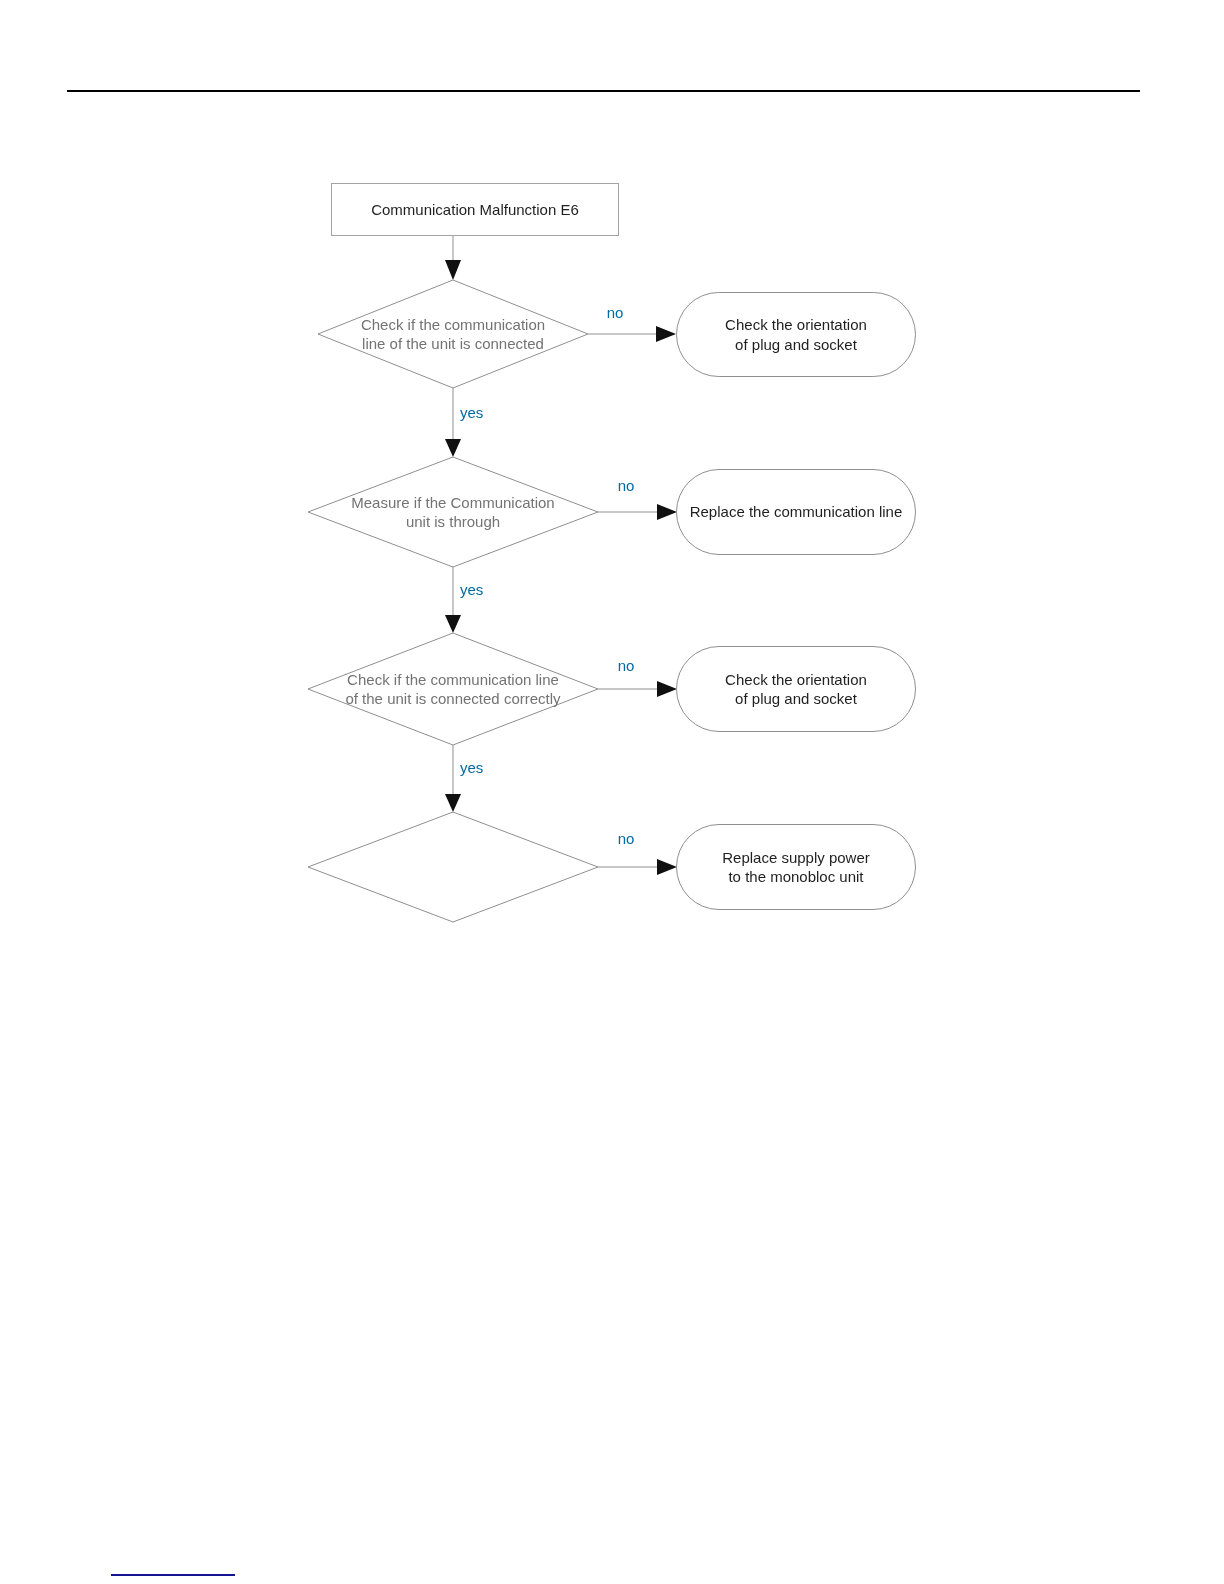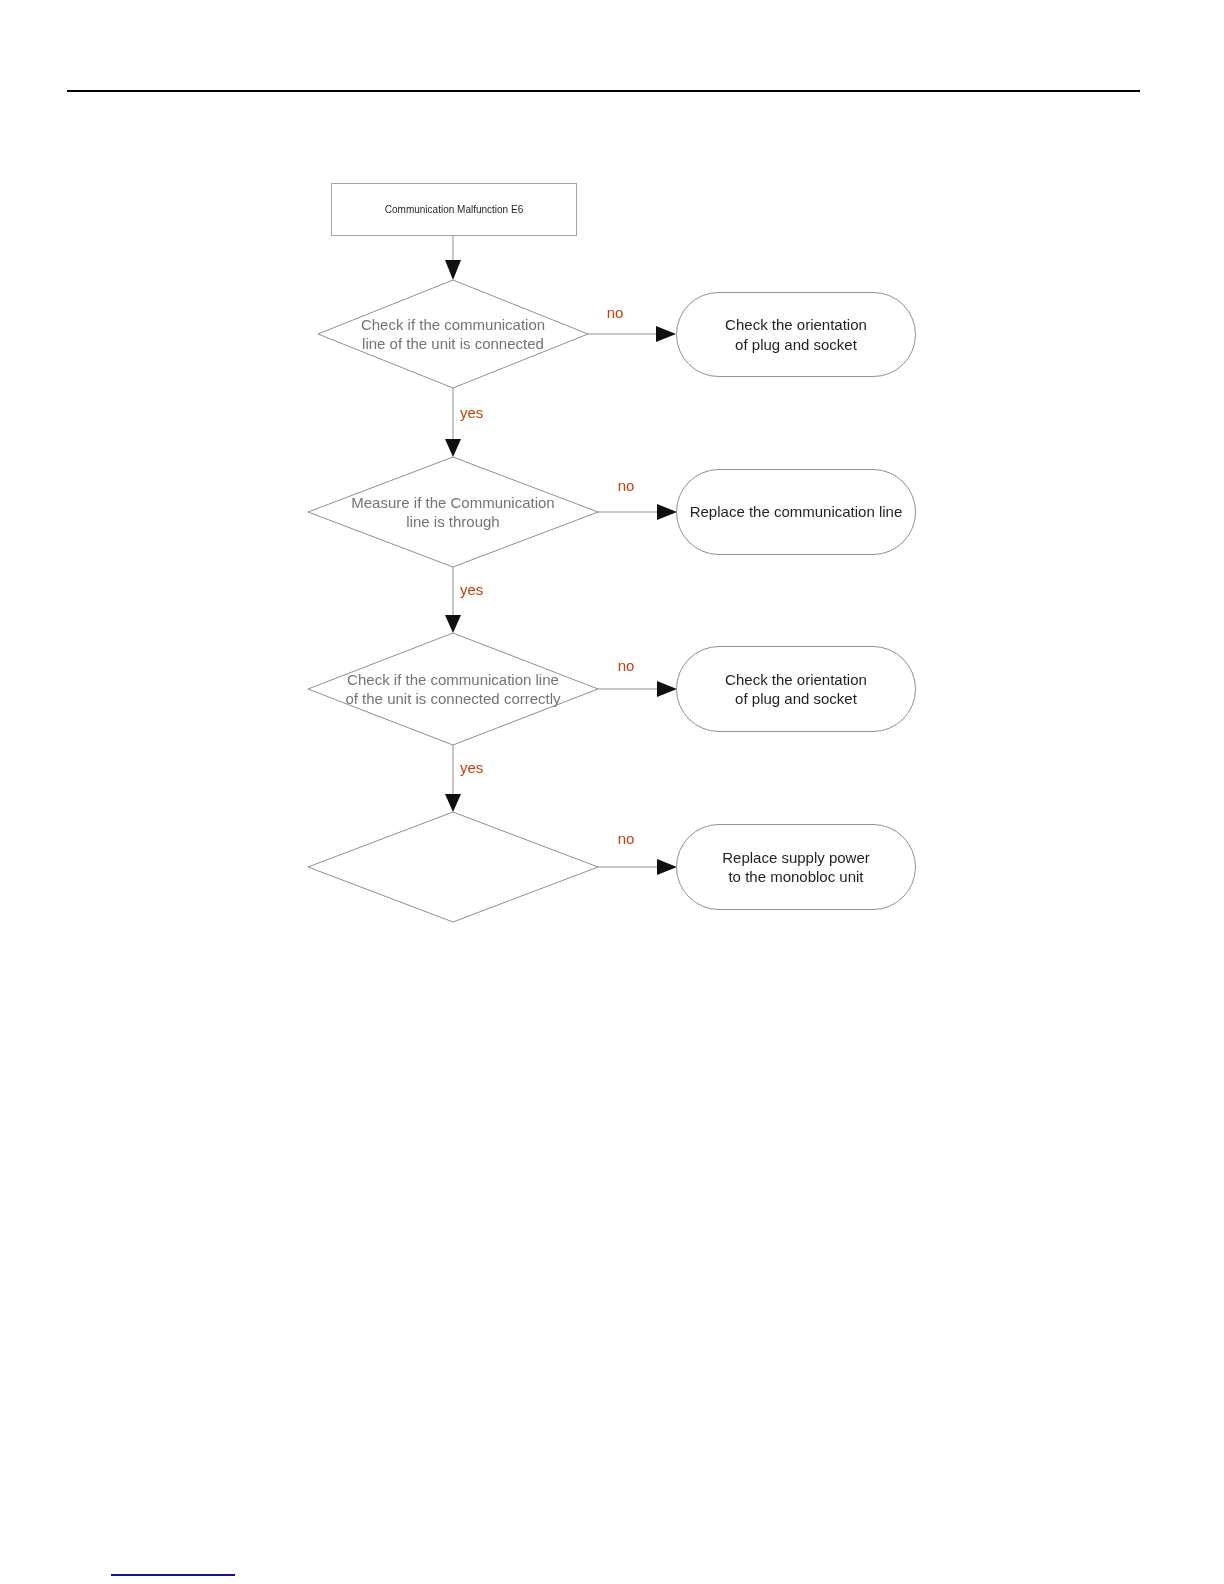--- a/index.html
+++ b/index.html
@@ -39,28 +39,28 @@
     justify-content: center;
     text-align: center;
     white-space: pre-line;
     font-size: 15px;
     line-height: 1.3;
     color: #737373;
   }
   .start-box {
     position: absolute;
     left: 331px; top: 183px;
-    width: 246px; height: 53px;
+    width: 288px; height: 53px;
     border: 1px solid #a3a3a3;
     background: #ffffff;
     display: flex;
     align-items: center;
     justify-content: center;
     text-align: center;
-    font-size: 10px;
+    font-size: 15px;
   }
   .diamond-text { left: 293px; width: 320px; height: 80px; }
   .dt-1 { top: 294px; }
   .dt-2 { top: 472px; }
   .dt-3 { top: 649px; }
   .dt-4 { top: 827px; }
   .stadium {
     position: absolute;
     left: 676px;
     width: 240px; height: 86px;
@@ -75,21 +75,21 @@
     font-size: 15px;
     line-height: 1.3;
   }
   .st-1 { top: 292px; height: 85px; }
   .st-2 { top: 469px; }
   .st-3 { top: 646px; }
   .st-4 { top: 824px; }
   .edge-label {
     position: absolute;
     font-size: 15px;
-    color: #c2410c;
+    color: #0369a1;
     width: 40px;
     text-align: center;
   }
   .no-1 { left: 595px; top: 304px; }
   .no-2 { left: 606px; top: 477px; }
   .no-3 { left: 606px; top: 657px; }
   .no-4 { left: 606px; top: 830px; }
   .yes-1 { left: 460px; top: 404px; text-align: left; }
   .yes-2 { left: 460px; top: 581px; text-align: left; }
   .yes-3 { left: 460px; top: 759px; text-align: left; }
@@ -134,21 +134,21 @@
 
     <line x1="598" y1="867" x2="658" y2="867" stroke="#8f8f8f" stroke-width="1"></line>
     <polygon points="657,859 657,875 677,867" fill="#101010"></polygon>
   </svg>
 
   <div class="start-box">Communication Malfunction E6</div>
 
   <div class="node-text diamond-text dt-1">Check if the communication
 line of the unit is connected</div>
   <div class="node-text diamond-text dt-2">Measure if the Communication
-line is through</div>
+unit is through</div>
   <div class="node-text diamond-text dt-3">Check if the communication line
 of the unit is connected correctly</div>
 
   <div class="stadium st-1">Check the orientation
 of plug and socket</div>
   <div class="stadium st-2">Replace the communication line</div>
   <div class="stadium st-3">Check the orientation
 of plug and socket</div>
   <div class="stadium st-4">Replace supply power
 to the monobloc unit</div>

